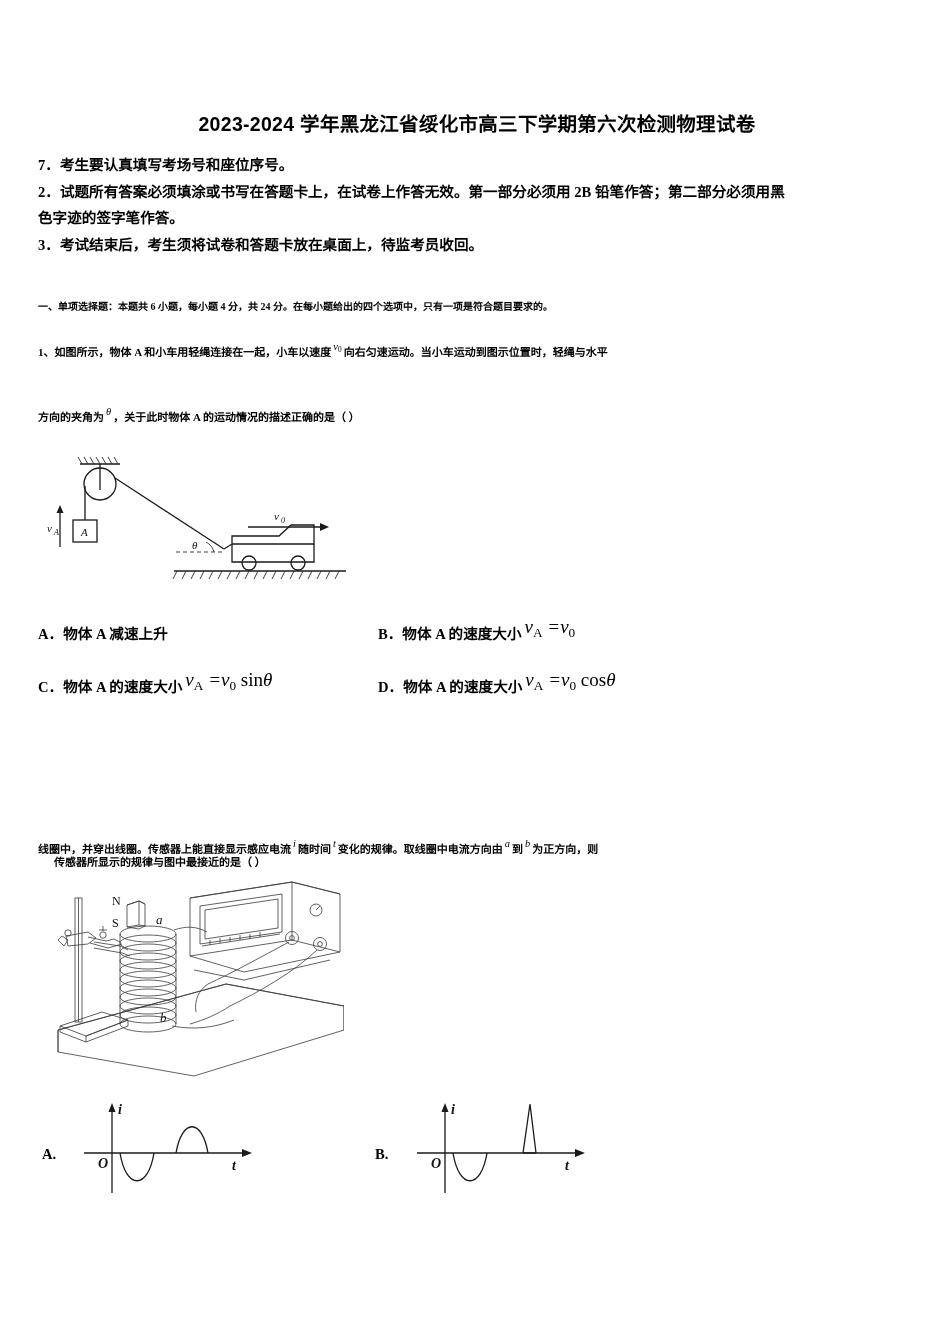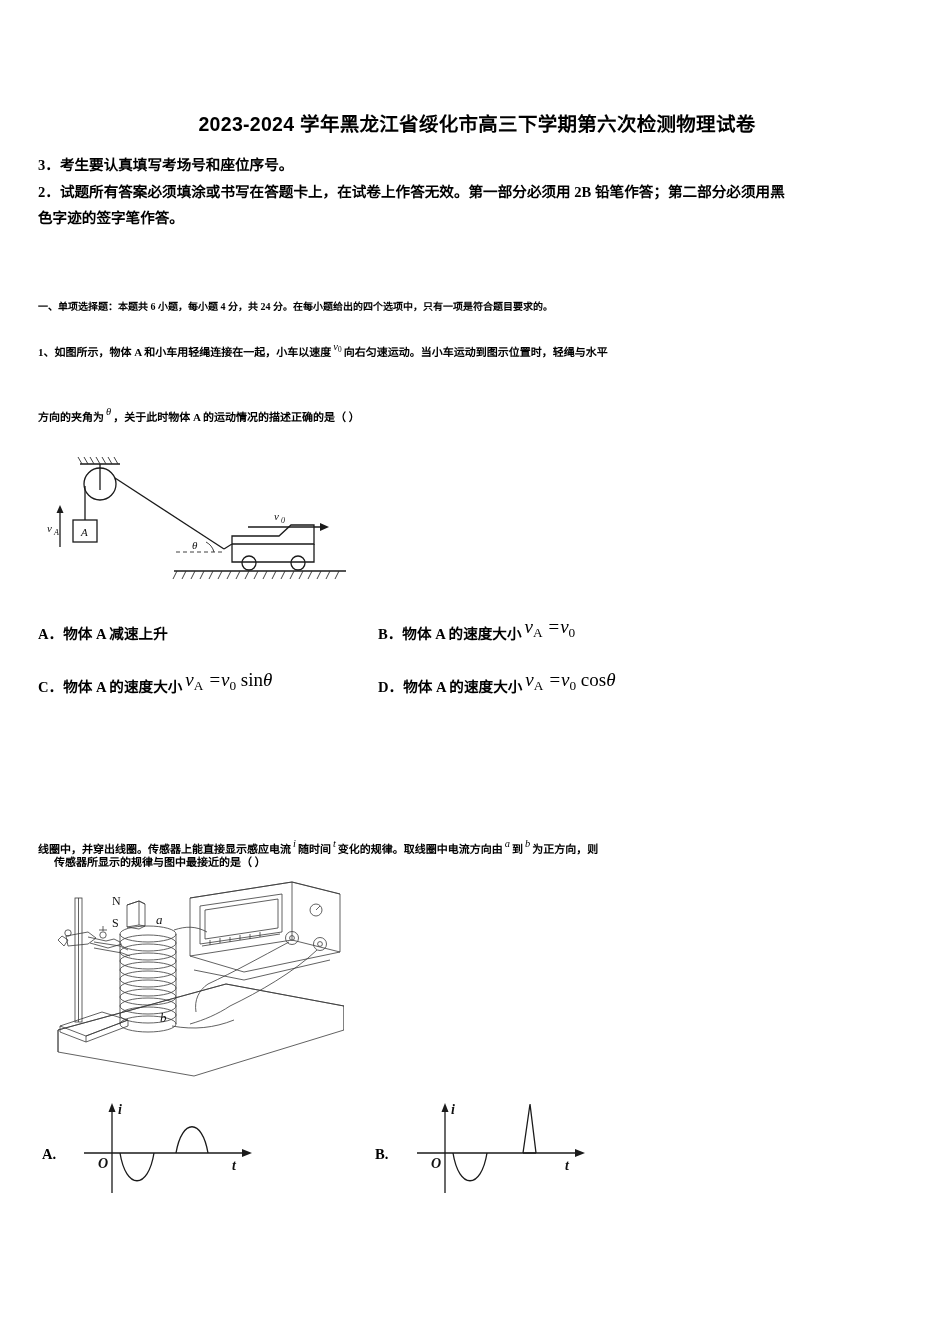--- a/index.html
+++ b/index.html
@@ -166,23 +166,24 @@
   }
 </style>
 </head>
 <body>
 
 <div class="page">
 
   <div class="doc-title">2023-2024 学年黑龙江省绥化市高三下学期第六次检测物理试卷</div>
 
   <div class="notice">
-    <span class="notice-line">3．考生要认真填写考场号和座位序号。</span>
+    <span class="notice-line">7．考生要认真填写考场号和座位序号。</span>
     <span class="notice-line">2．试题所有答案必须填涂或书写在答题卡上，在试卷上作答无效。第一部分必须用 2B 铅笔作答；第二部分必须用黑</span>
     <span class="notice-line">色字迹的签字笔作答。</span>
+    <span class="notice-line">3．考试结束后，考生须将试卷和答题卡放在桌面上，待监考员收回。</span>
   </div>
 
   <div class="section-head">一、单项选择题：本题共 6 小题，每小题 4 分，共 24 分。在每小题给出的四个选项中，只有一项是符合题目要求的。</div>
 
   <div class="qtext q1-l1">
     <span>1、如图所示，物体 A 和小车用轻绳连接在一起，小车以速度</span><span class="sup"><span>v</span><span class="subn">0</span></span><span>向右匀速运动。当小车运动到图示位置时，轻绳与水平</span>
   </div>
 
   <div class="qtext q1-l2">
     <span>方向的夹角为</span><span class="sup">θ</span><span>，关于此时物体 A 的运动情况的描述正确的是（     ）</span>

